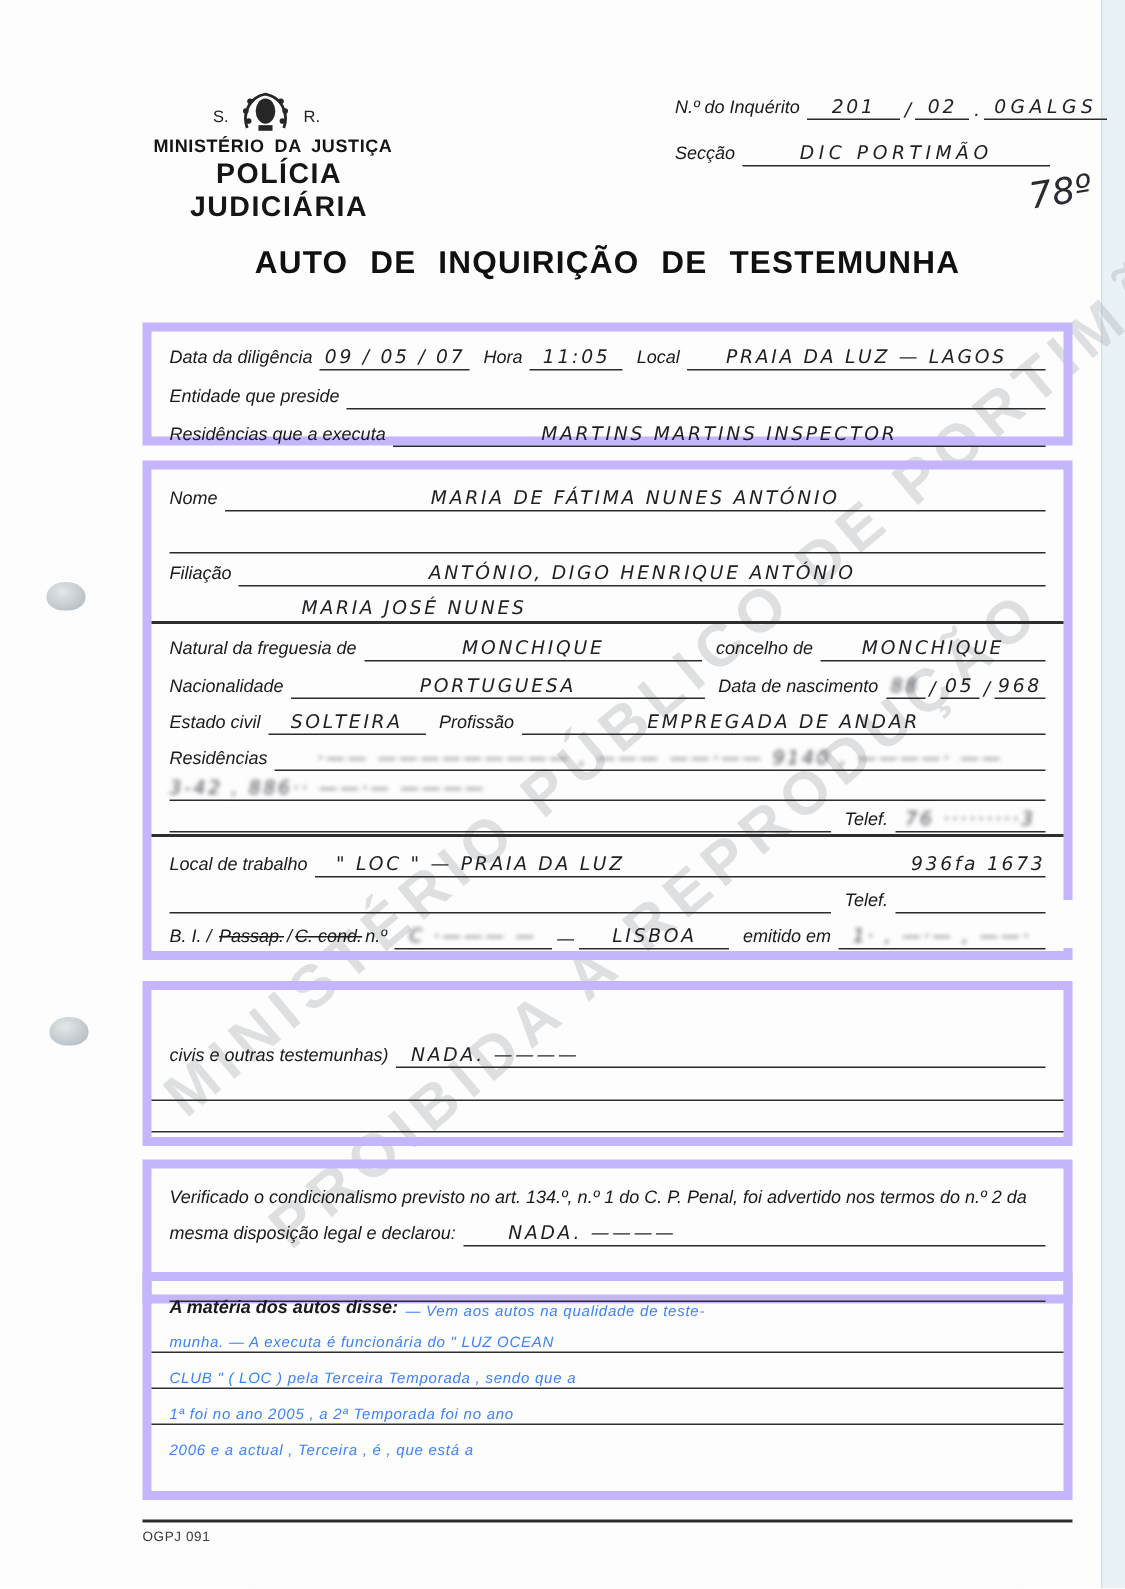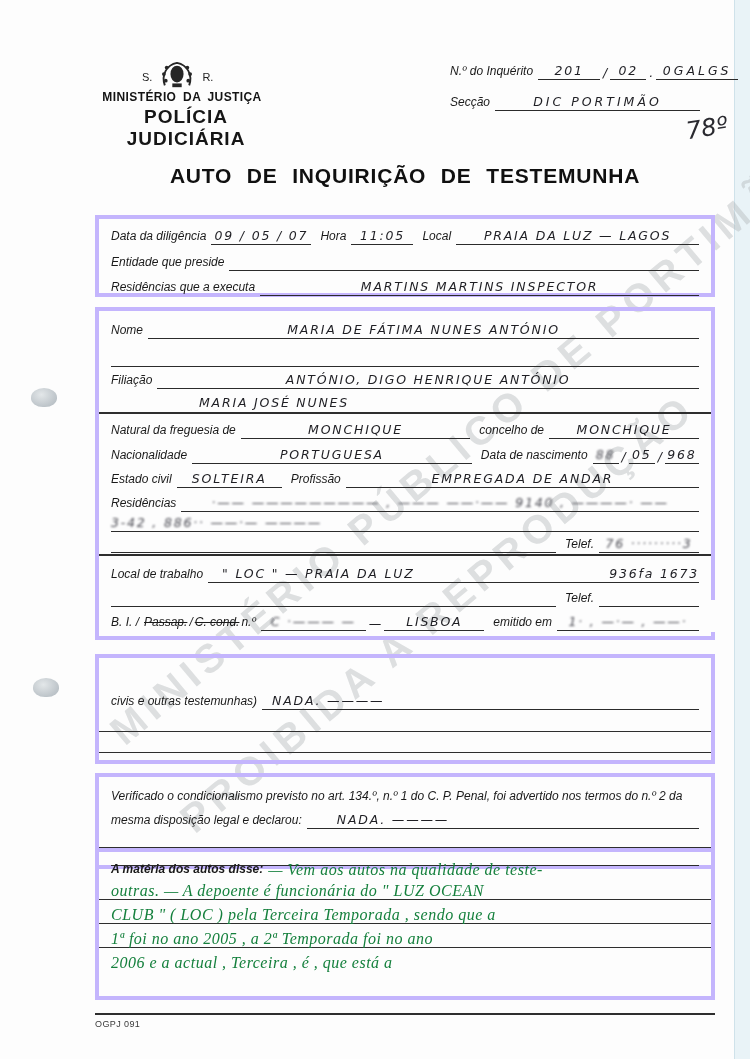--- a/index.html
+++ b/index.html
@@ -36,21 +36,21 @@
   .pagemark { position:absolute; left:686px; top:114px; z-index:2;
               font-family:"DejaVu Sans", sans-serif; font-style:italic;
               font-size:24px; color:#2a2a30; transform:rotate(-9deg); }
 
   .title { position:absolute; left:95px; top:164px; width:620px; text-align:center;
            font-weight:700; font-size:21px; letter-spacing:0.8px; word-spacing:8px;
            color:#101010; z-index:2; }
 
   
   .box { position:absolute; left:95px; width:620px; box-sizing:border-box;
-         border:4px solid #c4b5fd; background:transparent; z-index:2; }
+         border:6px solid #c4b5fd; background:transparent; z-index:2; }
   #box1 { top:215px; height:82px; }
   #box2 { top:307px; height:333px; }
   #box3 { top:654px; height:110px; }
   #box4 { top:773px; height:96px; }
   #box5 { top:848px; height:152px; }
   .double-under { position:absolute; left:95px; width:620px; top:1013px;
                   border-top:2px solid #2e2e2e; z-index:2; }
 
   .row { position:absolute; left:12px; right:12px; height:20px;
          display:flex; align-items:flex-end; }
@@ -58,22 +58,22 @@
          white-space:nowrap; padding:0 5px 1px 0; }
   .lbl.mid { padding-left:9px; }
   .sentence { white-space:nowrap; }
   .fill { border-bottom:1px solid #2b2b2b; display:flex; align-items:flex-end;
           justify-content:center; min-width:0; }
   .grow { flex:1; }
   .fill.spread { justify-content:space-between; }
   .hw { font-family:"DejaVu Sans", sans-serif; font-style:italic; font-size:12.5px;
         letter-spacing:1.8px; color:#1f1f24; white-space:nowrap; line-height:1;
         padding-bottom:2px; }
-  .script { font-family:Liberation Serif, serif; font-style:italic; font-size:16px;
-            letter-spacing:0.5px; color:#15803d; white-space:nowrap; line-height:1; }
+  .script { font-family:Liberation Sans, sans-serif; font-style:italic; font-size:10px;
+            letter-spacing:0.5px; color:#3b82f6; white-space:nowrap; line-height:1; }
   .blur { filter:blur(1.3px); color:#4a4a52; }
   .strike { text-decoration:line-through; }
   .slash { font-family:"DejaVu Sans", sans-serif; font-style:italic; font-size:12.5px;
            color:#1f1f24; padding:0 3px 1px 3px; line-height:1; }
   .divider { position:absolute; left:0; right:0; border-top:2px solid #2e2e2e; }
   .ruleline { position:absolute; left:0; right:0; border-top:1.5px solid #2e2e2e; }
   .inset-line { position:absolute; left:12px; right:12px; border-top:1px solid #2b2b2b; }
 
   .artifact { position:absolute; left:700px; top:600px; width:34px; height:32px;
               background:#fdfdfd; z-index:3; }
@@ -303,21 +303,21 @@
 
   <div class="box" id="box5">
     <div class="ruleline" style="top:47px"></div>
     <div class="ruleline" style="top:71px"></div>
     <div class="ruleline" style="top:95px"></div>
     <div class="row" style="top:6px">
       <span class="lbl" style="font-weight:600">A matéria dos autos disse:</span>
       <span class="script">— Vem aos autos na qualidade de teste-</span>
     </div>
     <div class="row" style="top:27px">
-      <span class="script">outras. — A depoente é funcionária do " LUZ OCEAN</span>
+      <span class="script">munha. — A executa é funcionária do " LUZ OCEAN</span>
     </div>
     <div class="row" style="top:51px">
       <span class="script">CLUB " ( LOC ) pela Terceira Temporada , sendo que a</span>
     </div>
     <div class="row" style="top:75px">
       <span class="script">1ª foi no ano 2005 , a 2ª Temporada foi no ano</span>
     </div>
     <div class="row" style="top:99px">
       <span class="script">2006 e a actual , Terceira , é , que está a</span>
     </div>

